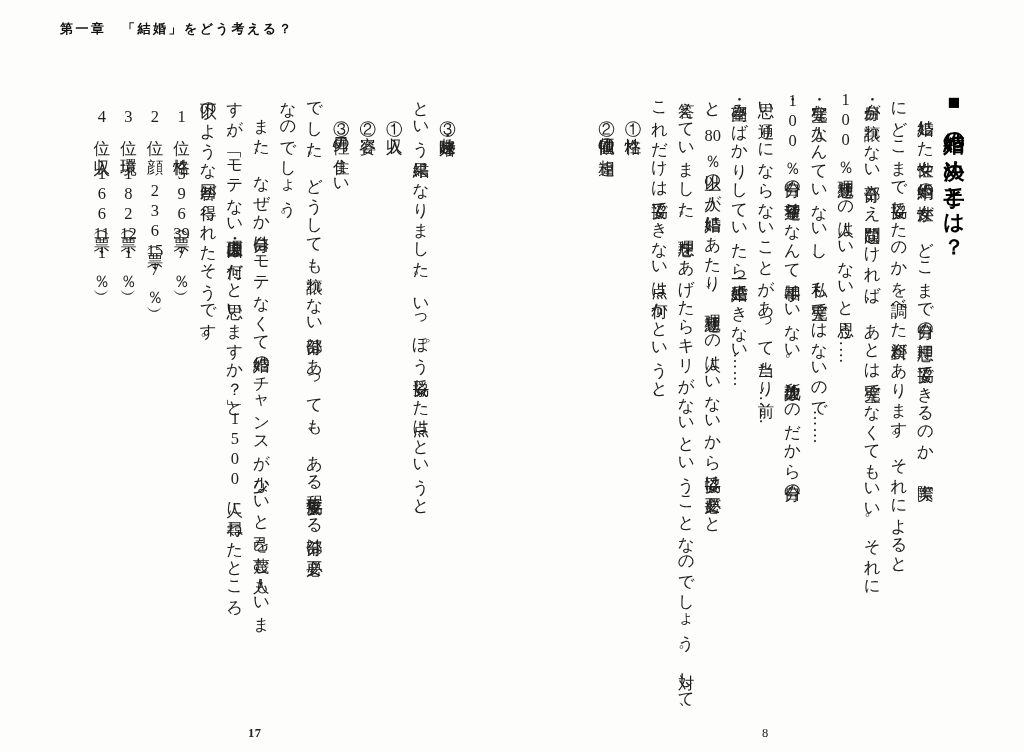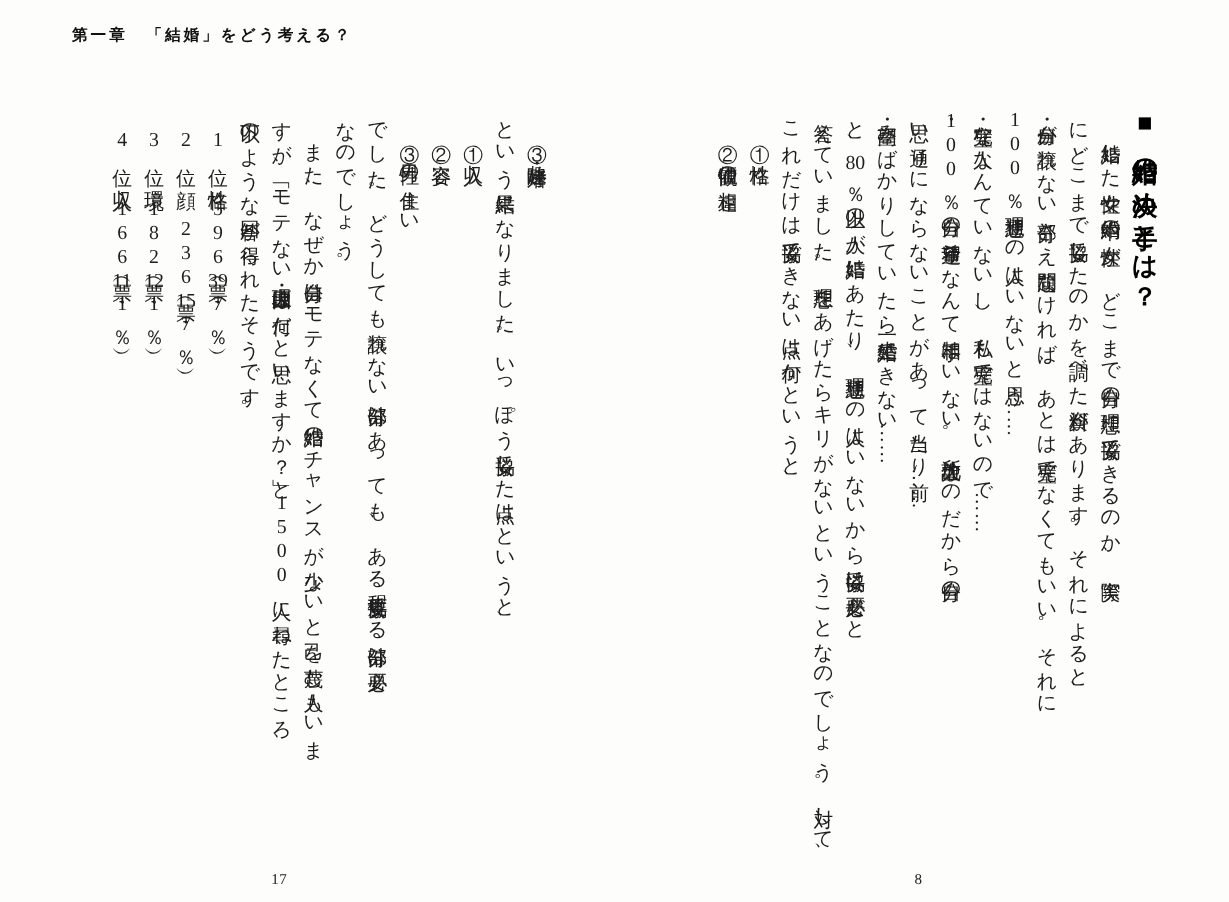--- a/index.html
+++ b/index.html
@@ -30,21 +30,21 @@
     letter-spacing:1.5px;margin-left:22px;color:#000;
   }
   .ind{text-indent:1em;}
   .gapafter{margin-left:26px;}
   .up{text-orientation:upright;}
   .tcy{text-combine-upright:all;}
   .pagenum{
     position:absolute;top:726px;font-size:12.5px;
     letter-spacing:0.5px;color:#222;
   }
-  .pn-left{left:226px;}
+  .pn-left{left:248px;font-weight:bold;}
   .pn-right{left:762px;}
 </style>
 </head>
 <body>
 
 <div class="sheet">
   <div class="chapter-header">第一章　「結婚」をどう考える？</div>
 
   <div class="page page16">
       <p class="title">■結婚の決め手とは？</p>

